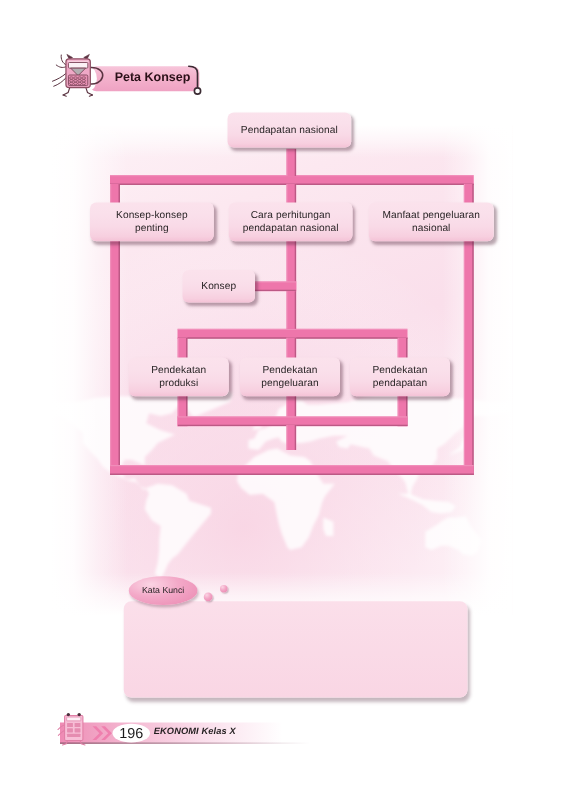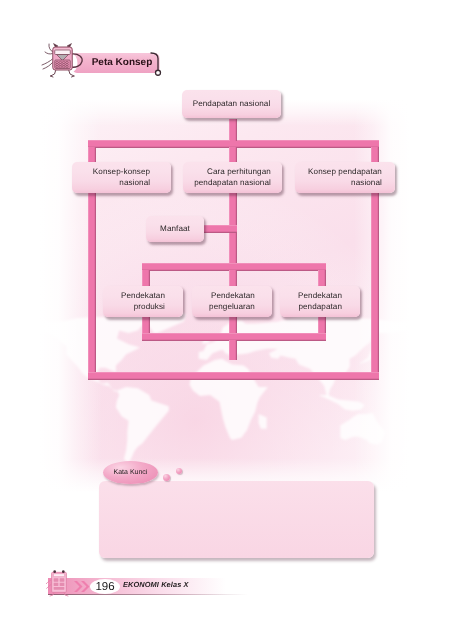--- a/index.html
+++ b/index.html
@@ -15,21 +15,21 @@
   .bgbox .fadeB{position:absolute;left:0;bottom:0;height:34px;width:100%;background:linear-gradient(to top,#fff 0%,rgba(255,255,255,.55) 50%,rgba(255,255,255,0) 100%);}
 
   
   .bar{position:absolute;background:#ee76ab;}
   .bar.h{box-shadow:inset 0 -1.2px 0 rgba(120,50,80,.42), inset 0 1px 0 rgba(255,255,255,.18);}
   .bar.v{box-shadow:inset -1.2px 0 0 rgba(120,50,80,.42), inset 1px 0 0 rgba(255,255,255,.18);}
 
   .nbox{position:absolute;border-radius:5px;
     background:linear-gradient(to bottom,#fbe2ec 0%,#fae0eb 30%,#f9dae7 62%,#f7cfdf 88%,#f4c2d6 100%);
     box-shadow:2px 2.5px 2.5px rgba(80,35,58,.40);
-    display:flex;align-items:center;justify-content:center;text-align:right;
+    display:flex;align-items:center;justify-content:center;text-align:center;
     color:#231f20;font-size:8.1px;line-height:1.35;white-space:pre-line;letter-spacing:.01em;}
 
   
   .hdricon{position:absolute;left:41px;top:33px;z-index:5;}
   .hdrbanner{position:absolute;left:64px;top:46px;z-index:3;}
   .hdrtitle{position:absolute;left:85px;top:52px;width:74px;height:20px;display:flex;align-items:center;justify-content:center;white-space:nowrap;
      font-size:10px;font-weight:bold;color:#2a1018;letter-spacing:0;z-index:6;}
 
   
   .kkbadge{position:absolute;left:103px;top:461px;width:55px;height:23px;border-radius:50%;
@@ -166,27 +166,27 @@
   <div class="bar h" style="left:142px;top:263px;width:184px;height:8px;"></div>
   <div class="bar v" style="left:142px;top:270px;width:8px;height:71px;"></div>
   <div class="bar v" style="left:318px;top:270px;width:8px;height:71px;"></div>
   <div class="bar v" style="left:229px;top:270px;width:8px;height:71px;"></div>
   <div class="bar h" style="left:142px;top:333px;width:184px;height:8px;"></div>
   <div class="bar v" style="left:229px;top:340px;width:8px;height:20px;"></div>
 
   <div class="nbox" style="left:182px;top:90px;width:99px;height:28px;">Pendapatan nasional</div>
 
   <div class="nbox" style="left:72px;top:162px;width:99px;height:31px;">Konsep-konsep
-nasional</div>
+penting</div>
   <div class="nbox" style="left:183px;top:162px;width:99px;height:31px;">Cara perhitungan
 pendapatan nasional</div>
-  <div class="nbox" style="left:295px;top:162px;width:100px;height:31px;">Konsep pendapatan
+  <div class="nbox" style="left:295px;top:162px;width:100px;height:31px;">Manfaat pengeluaran
 nasional</div>
 
-  <div class="nbox" style="left:146px;top:216px;width:58px;height:26px;">Manfaat</div>
+  <div class="nbox" style="left:146px;top:216px;width:58px;height:26px;">Konsep</div>
 
   <div class="nbox" style="left:103px;top:286px;width:80px;height:31px;">Pendekatan
 produksi</div>
   <div class="nbox" style="left:192px;top:286px;width:80px;height:31px;">Pendekatan
 pengeluaran</div>
   <div class="nbox" style="left:280px;top:286px;width:80px;height:31px;">Pendekatan
 pendapatan</div>
 
 
   <div class="kkpanel"></div>

